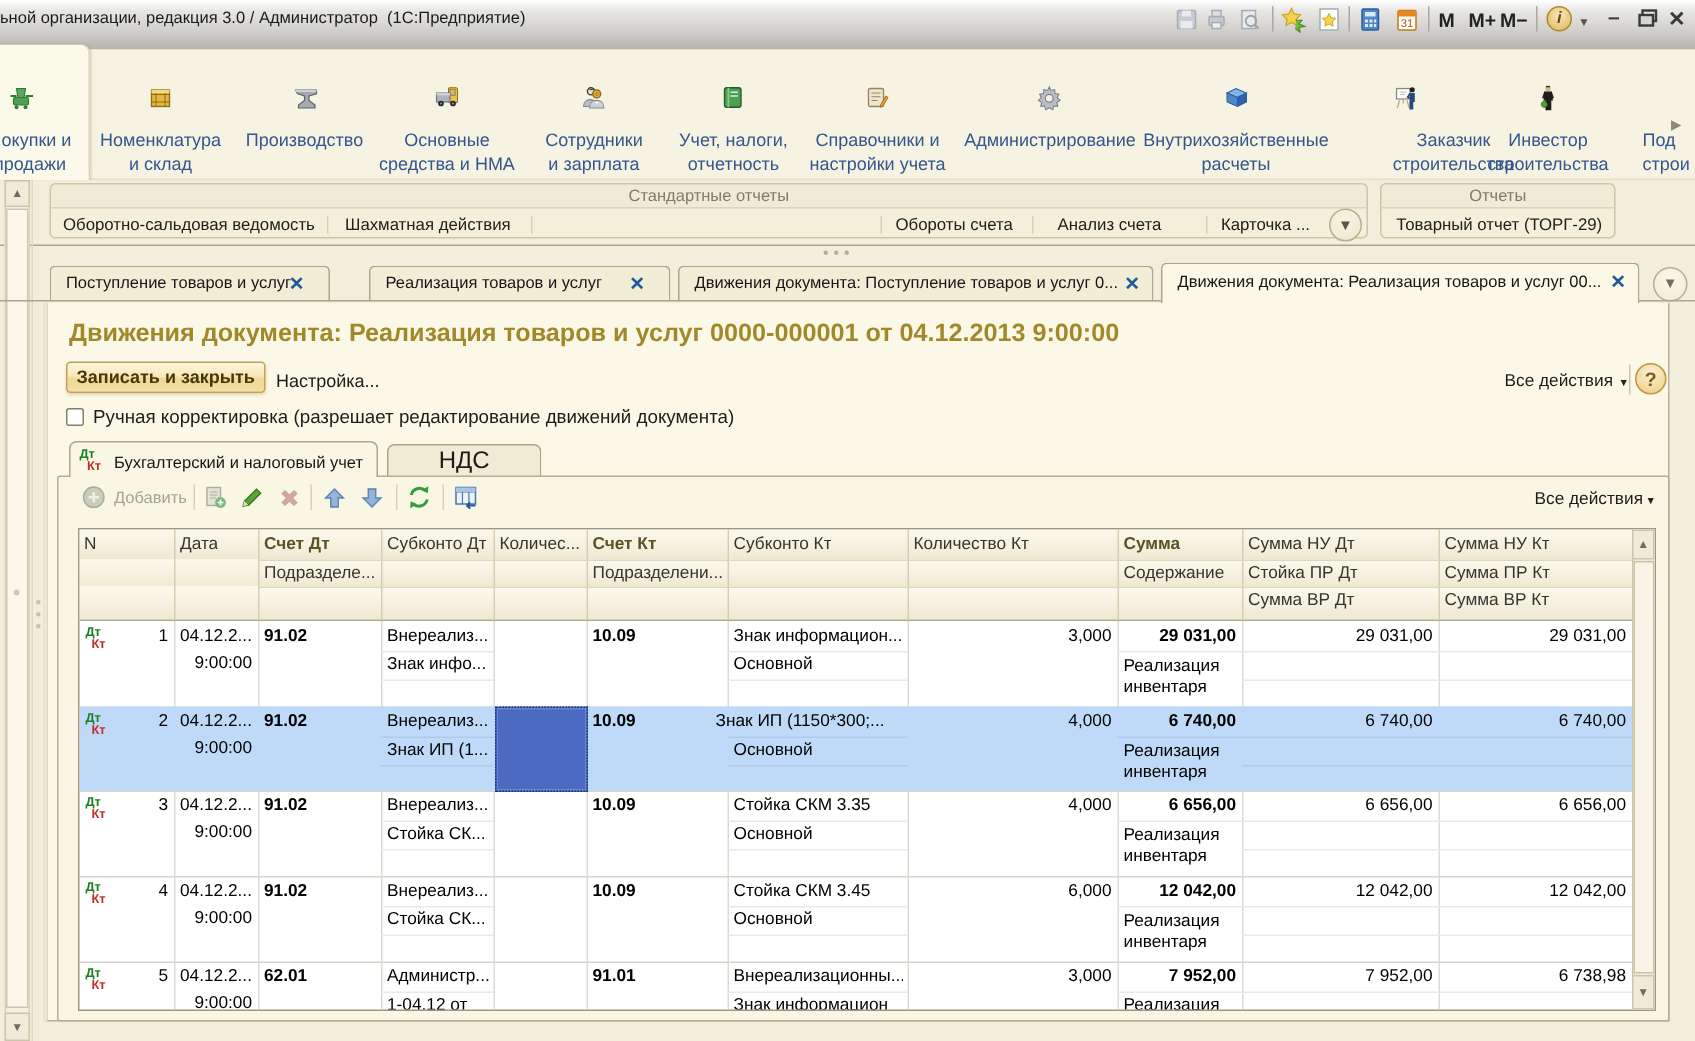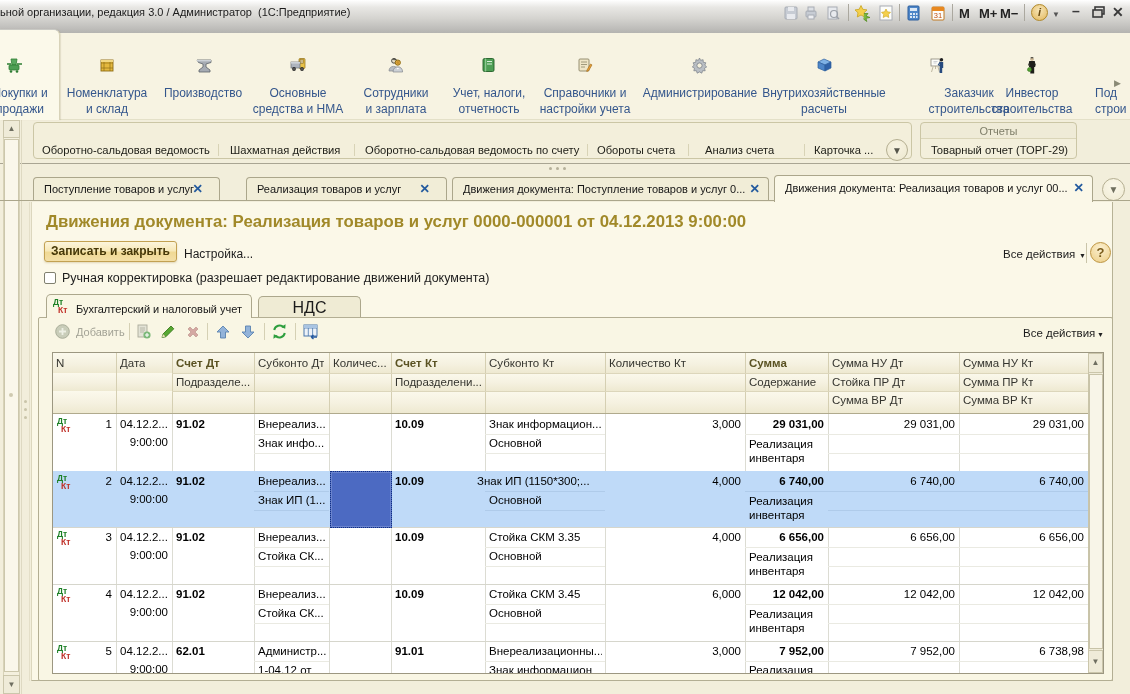--- a/index.html
+++ b/index.html
@@ -194,25 +194,25 @@
 <div class="a sec" style="left:331px;width:130px;top:86px">Сотрудники<br>и зарплата</div>
 <div class="a sec" style="left:424px;width:130px;top:86px">Учет, налоги,<br>отчетность</div>
 <div class="a sec" style="left:520px;width:130px;top:86px">Справочники и<br>настройки учета</div>
 <div class="a sec" style="left:633px;width:134px;top:86px">Администрирование</div>
 <div class="a sec" style="left:752px;width:144px;top:86px">Внутрихозяйственные<br>расчеты</div>
 <div class="a sec" style="left:904px;width:130px;top:86px">Заказчик<br>строительства</div>
 <div class="a sec" style="left:967px;width:130px;top:86px">Инвестор<br>строительства</div>
 <div class="a sec" style="left:1095px;width:70px;top:86px;text-align:left">Под<br>строи</div>
 <div class="a" style="left:1114px;top:76px;width:8px;height:14px;color:#8a8a76;font-size:9px;line-height:14px;z-index:4">▶</div>
 <div class="a grp" style="left:33px;width:879px">
+ <span class="grplbl">Стандартные отчеты</span>
  <span class="gbtn" style="left:8px">Оборотно-сальдовая ведомость</span>
  <span class="gsep" style="left:184px"></span>
  <span class="gbtn" style="left:196px">Шахматная действия</span>
  <span class="gsep" style="left:320px"></span>
- <span class="gbtn" style="left:331px">Оборотно-сальдовая ведомость по счету</span>
  <span class="gsep" style="left:553px"></span>
  <span class="gbtn" style="left:563px">Обороты счета</span>
  <span class="gsep" style="left:654px"></span>
  <span class="gbtn" style="left:671px">Анализ счета</span>
  <span class="gsep" style="left:770px"></span>
  <span class="gbtn" style="left:780px">Карточка ...</span>
  <span class="a" style="left:852px;top:16px;width:22px;height:22px;border-radius:50%;border:1px solid #B5AF92;background:radial-gradient(circle at 50% 35%,#F7F3E2,#EDE8CE);text-align:center;line-height:21px;color:#55554a;font-size:10px">▼</span>
 </div>
 <div class="a grp" style="left:920px;width:157px">
  <span class="grplbl">Отчеты</span>

